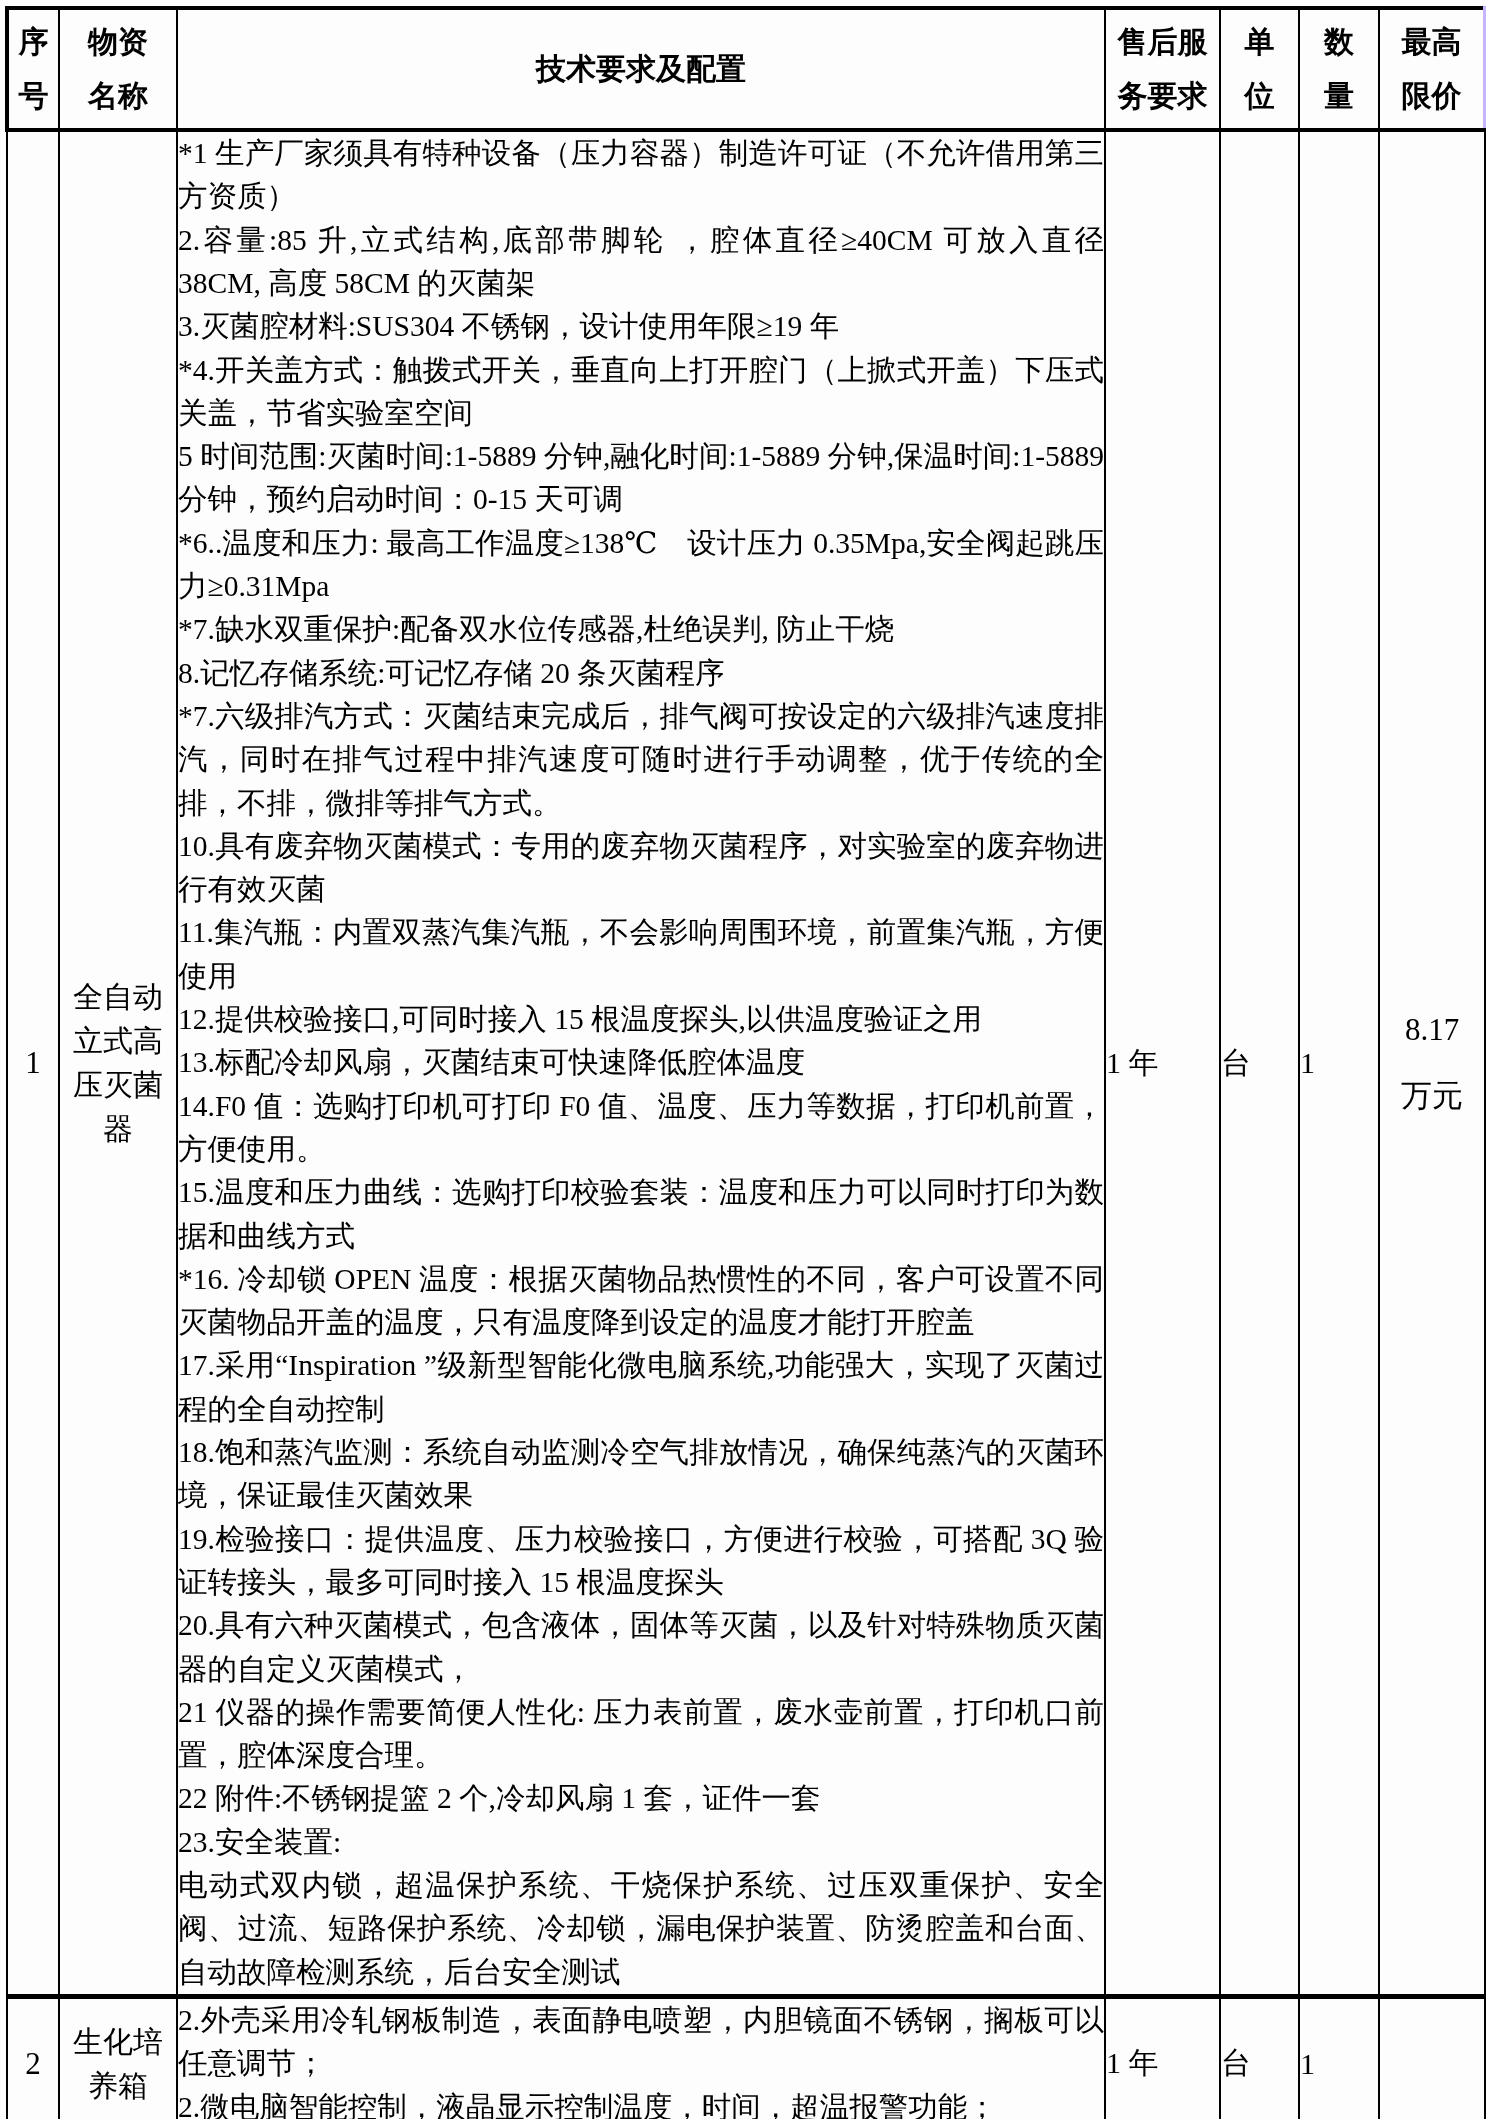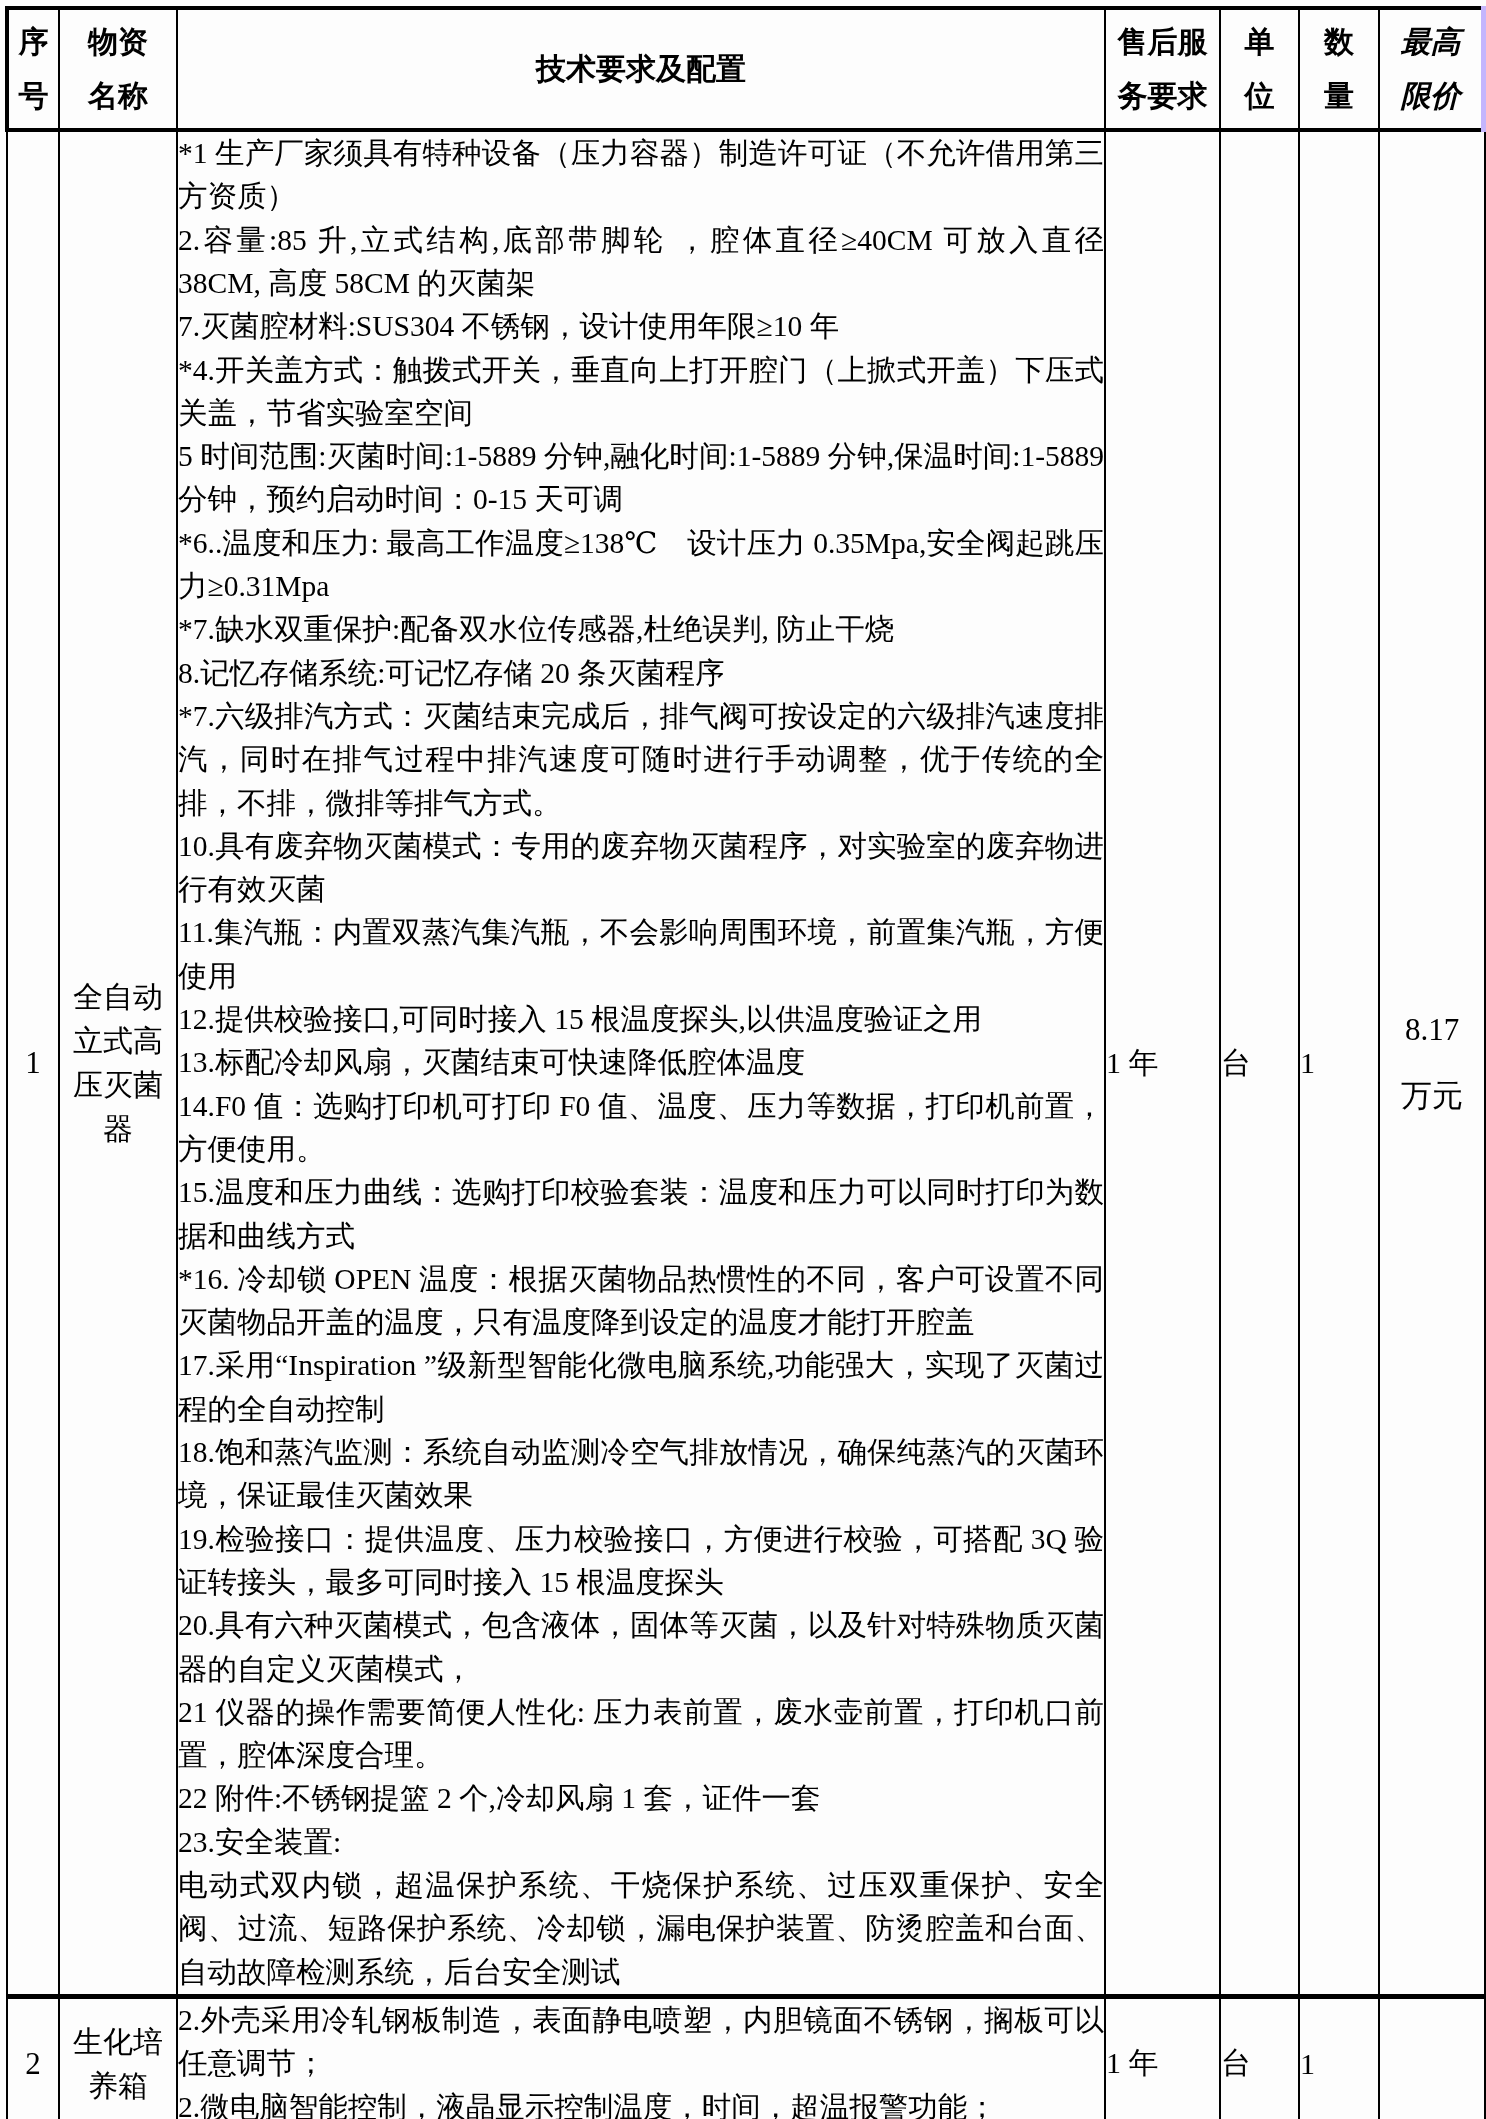--- a/index.html
+++ b/index.html
@@ -37,21 +37,21 @@
     height:118px;
     border-top:4px solid #000;
     border-bottom:4px solid #000;
     text-align:center;
     font-family:"Liberation Sans","DejaVu Sans",sans-serif;
     font-weight:bold;
     font-size:30px;
     line-height:54px;
   }
   tr.hdr td.first{border-left:4px solid #000;}
-  tr.hdr td.last{border-right:8px solid #c4b5fd;font-style:italic;}
+  tr.hdr td.last{border-right:4px solid #c4b5fd;}
   .hdr-line{display:block;}
 
   
   tr.r1 td{height:1862px;border-bottom:5px solid #000;margin-top:42px;}
   tr.r2 td{height:122px;}
   td.edge-l{border-left:4px solid #000;}
   td.edge-r{border-right:4px solid #000;}
 
   td.seq{
     text-align:center;
@@ -125,21 +125,21 @@
         <span class="hdr-line">限价</span>
       </td>
     </tr>
 
     <tr class="r1">
       <td class="seq edge-l">1</td>
       <td class="name">全自动立式高压灭菌器</td>
       <td class="tech">
             <p>*1 生产厂家须具有特种设备（压力容器）制造许可证（不允许借用第三方资质）</p>
             <p>2.容量:85 升,立式结构,底部带脚轮 ，腔体直径≥40CM 可放入直径 38CM, 高度 58CM 的灭菌架</p>
-            <p>7.灭菌腔材料:SUS304 不锈钢，设计使用年限≥10 年</p>
+            <p>3.灭菌腔材料:SUS304 不锈钢，设计使用年限≥19 年</p>
             <p>*4.开关盖方式：触拨式开关，垂直向上打开腔门（上掀式开盖）下压式关盖，节省实验室空间</p>
             <p>5 时间范围:灭菌时间:1-5889 分钟,融化时间:1-5889 分钟,保温时间:1-5889 分钟，预约启动时间：0-15 天可调</p>
             <p>*6..温度和压力: 最高工作温度≥138℃　设计压力 0.35Mpa,安全阀起跳压力≥0.31Mpa</p>
             <p>*7.缺水双重保护:配备双水位传感器,杜绝误判, 防止干烧</p>
             <p>8.记忆存储系统:可记忆存储 20 条灭菌程序</p>
             <p>*7.六级排汽方式：灭菌结束完成后，排气阀可按设定的六级排汽速度排汽，同时在排气过程中排汽速度可随时进行手动调整，优于传统的全排，不排，微排等排气方式。</p>
             <p>10.具有废弃物灭菌模式：专用的废弃物灭菌程序，对实验室的废弃物进行有效灭菌</p>
             <p>11.集汽瓶：内置双蒸汽集汽瓶，不会影响周围环境，前置集汽瓶，方便使用</p>
             <p>12.提供校验接口,可同时接入 15 根温度探头,以供温度验证之用</p>
             <p>13.标配冷却风扇，灭菌结束可快速降低腔体温度</p>

